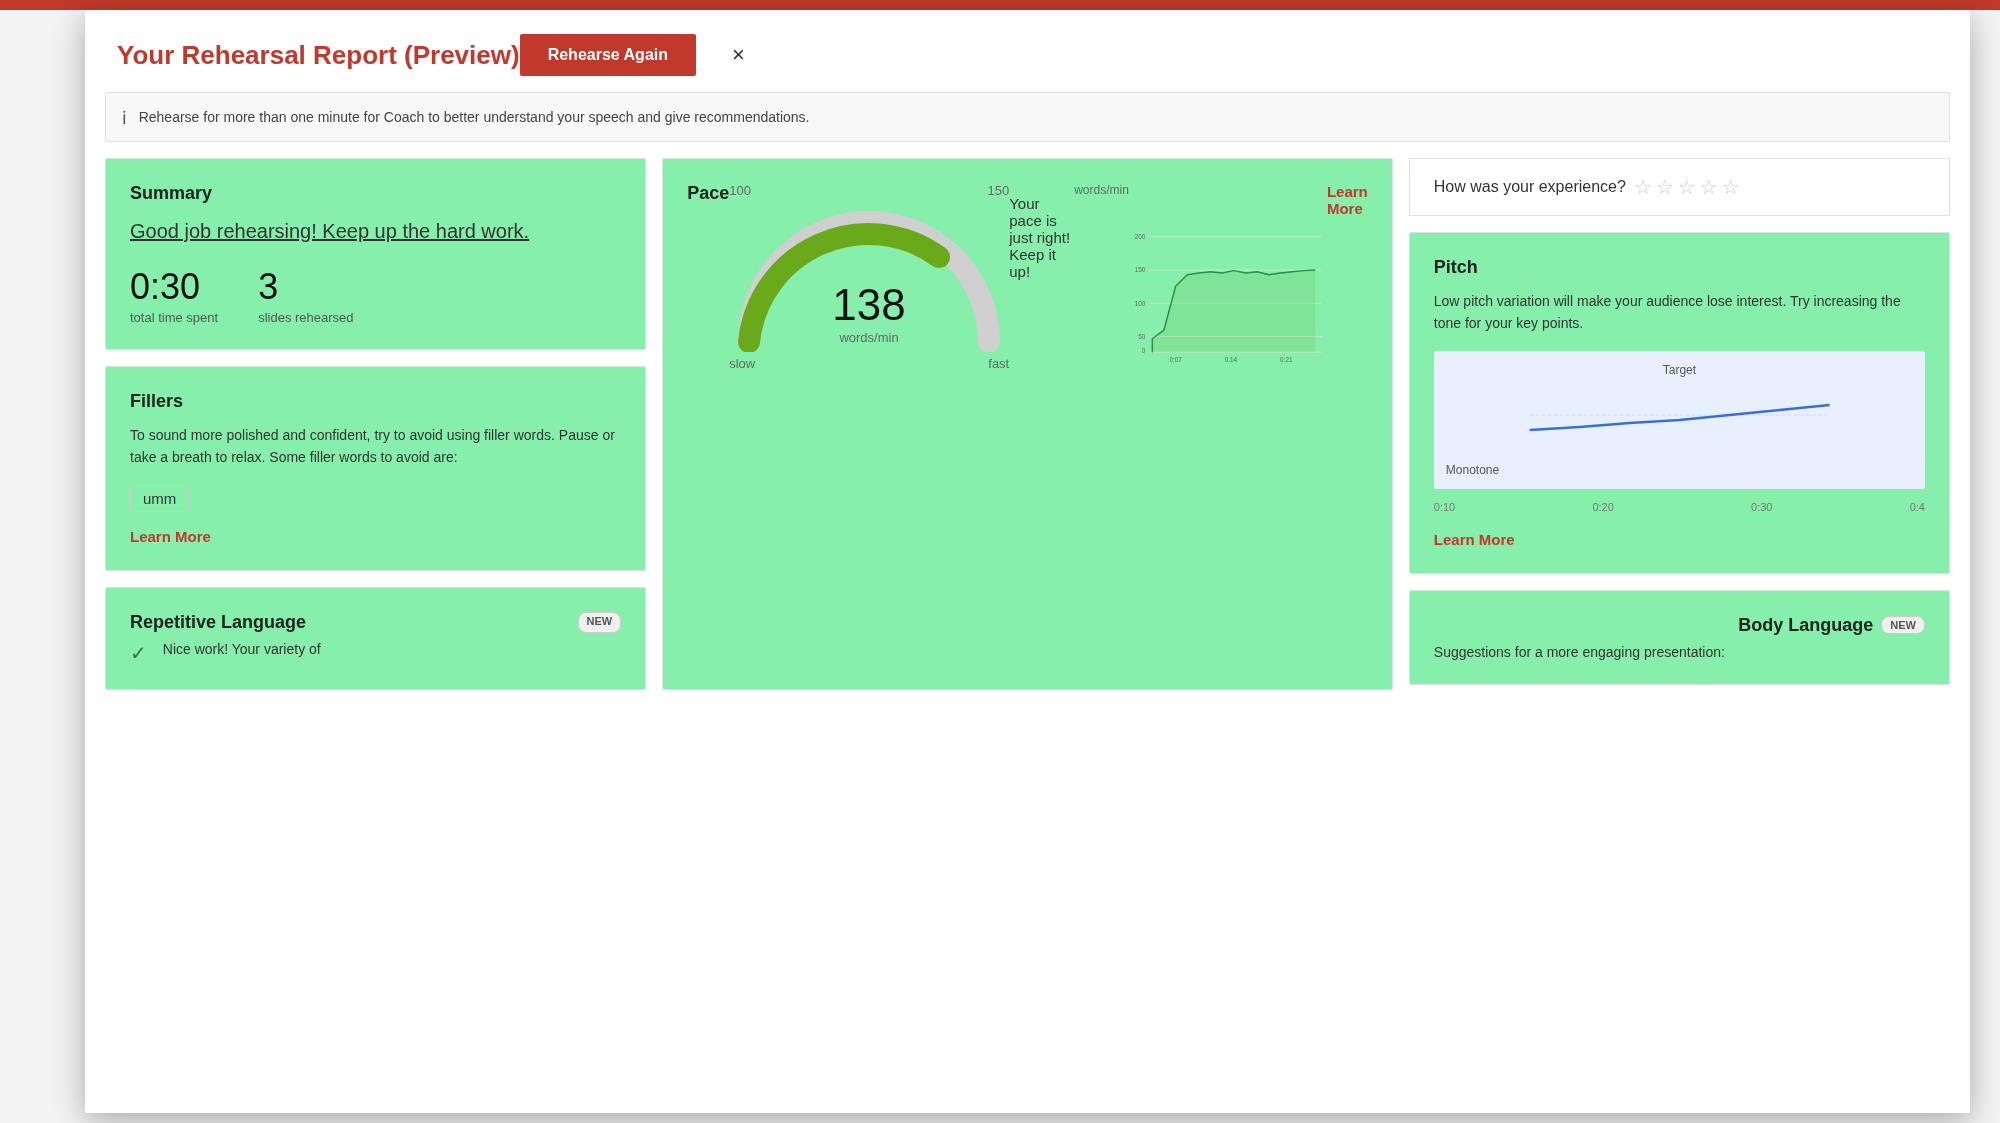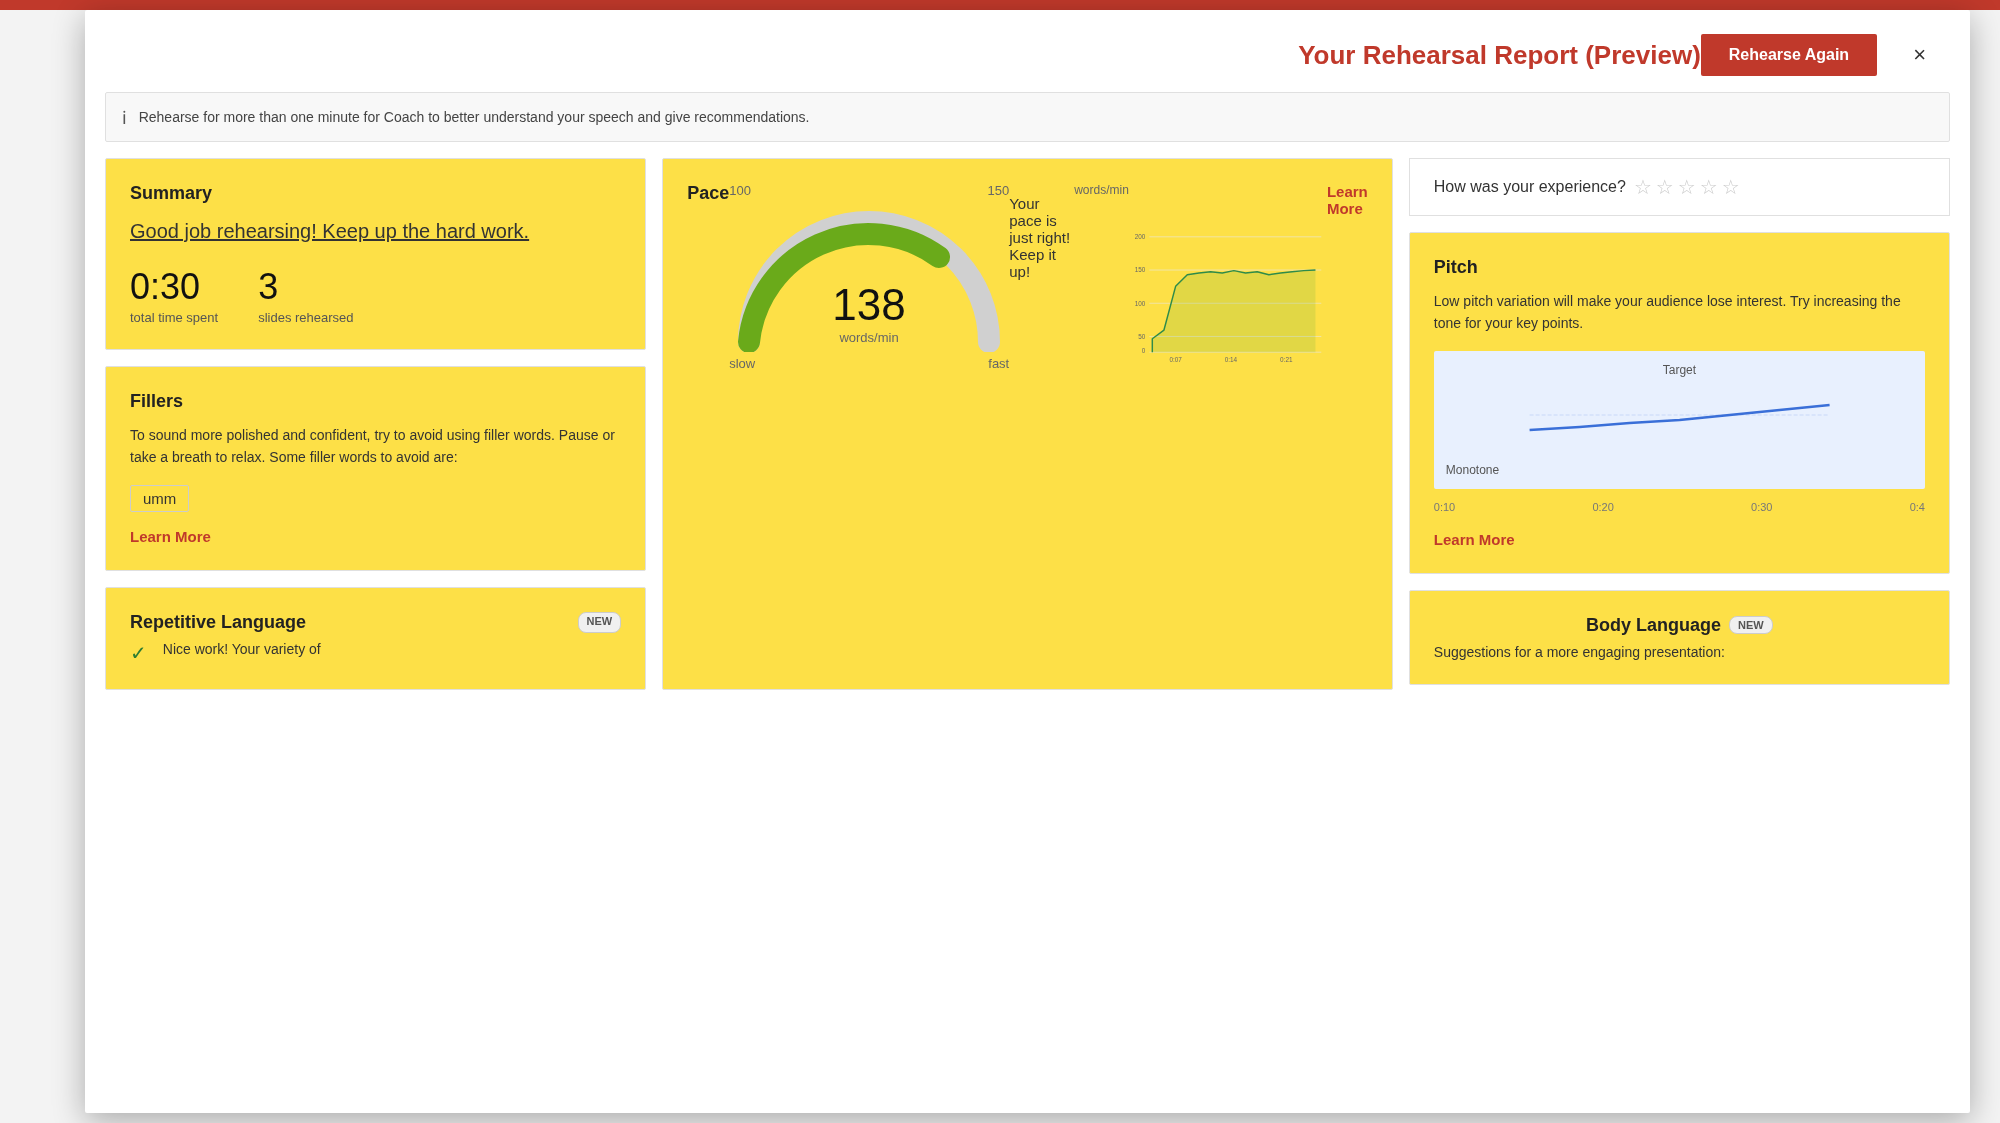--- a/index.html
+++ b/index.html
@@ -32,21 +32,21 @@
       box-shadow: 0 8px 32px rgba(0,0,0,0.3);
       display: flex;
       flex-direction: column;
       overflow: hidden;
     }
 
     
     .modal-header {
       display: flex;
       align-items: center;
-      justify-content: flex-end;
+      justify-content: flex-start;
       padding: 24px 36px 16px 32px;
       border-bottom: none;
       flex-shrink: 0;
     }
 
     .modal-title {
       font-size: 26px;
       font-weight: 600;
       color: #c0392b;
     }
@@ -109,21 +109,21 @@
     }
 
     .cards-grid {
       display: grid;
       grid-template-columns: 1fr 1.35fr 1fr;
       gap: 16px;
     }
 
     
     .card {
-      background: #fde047;
+      background: #86efac;
       border: 1px solid #e0e0e0;
       border-radius: 2px;
       padding: 24px;
     }
 
     .card-title {
       font-size: 18px;
       font-weight: 600;
       color: #222;
       margin-bottom: 12px;
@@ -348,21 +348,21 @@
       justify-content: space-between;
       font-size: 11px;
       color: #777;
       margin-top: 4px;
     }
 
     
     .body-lang-header {
       display: flex;
       align-items: center;
-      justify-content: center;
+      justify-content: flex-end;
       margin-bottom: 8px;
     }
 
     .body-lang-text {
       font-size: 14px;
       color: #333;
     }
 
     .ppt-top-bar {
       position: absolute;

